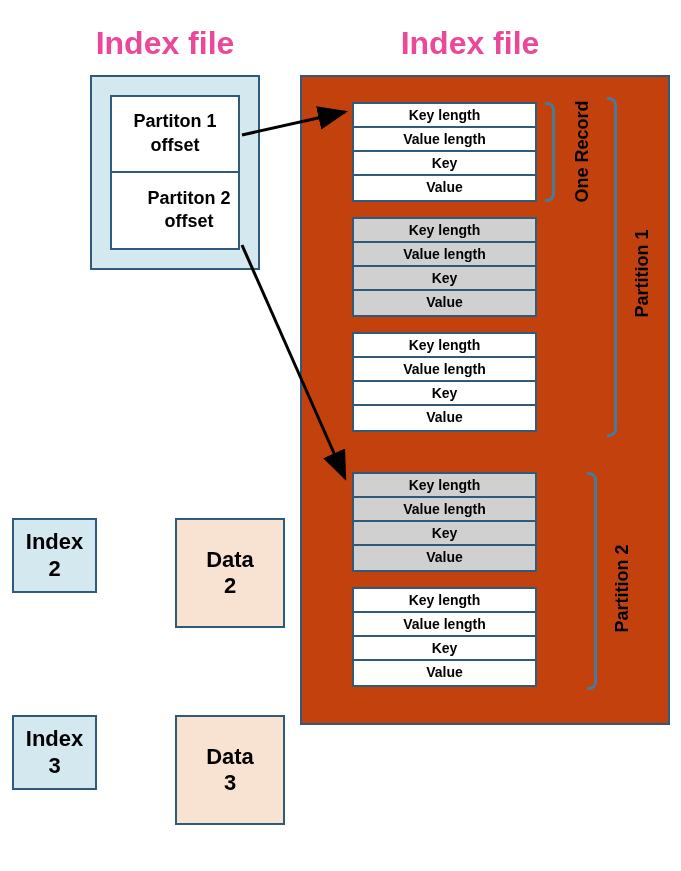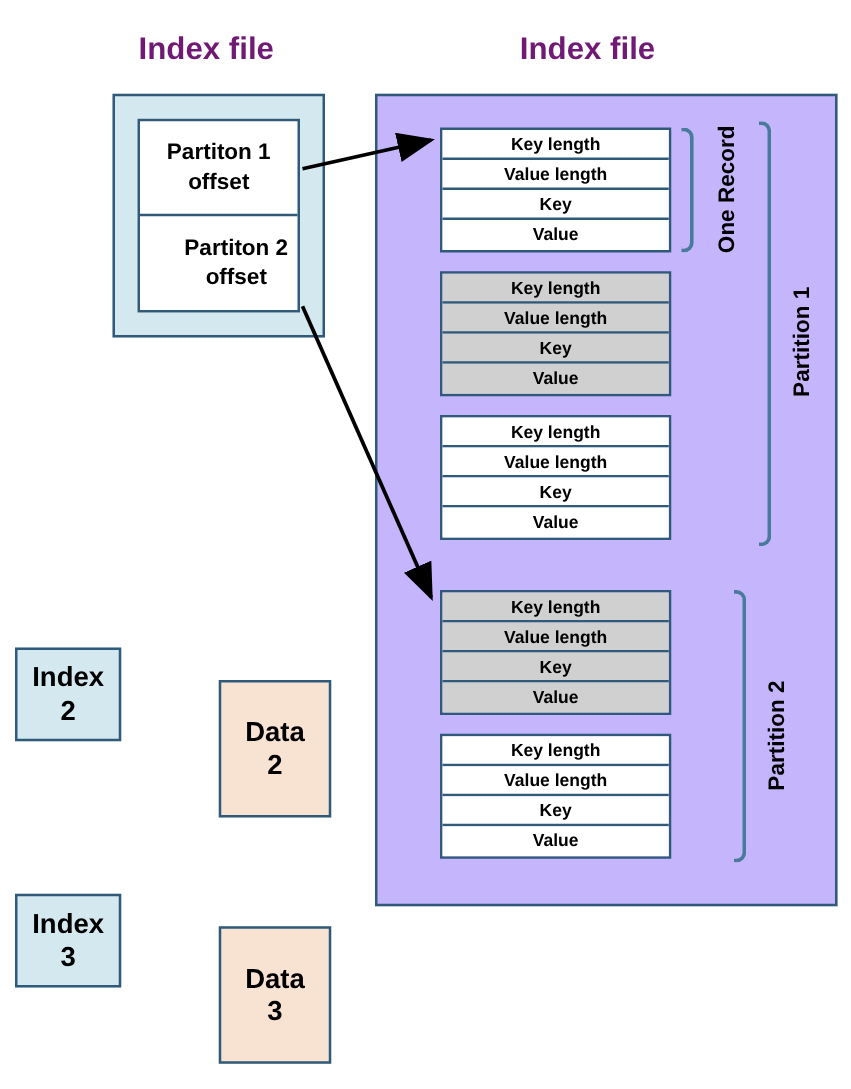--- a/index.html
+++ b/index.html
@@ -5,23 +5,23 @@
     * { box-sizing: border-box; margin: 0; padding: 0; }
     body {
       width: 681px;
       height: 871px;
       position: relative;
       font-family: Arial, sans-serif;
       background: #fff;
     }
     .header-label {
       position: absolute;
-      font-size: 25px;
-      font-weight: bold;
-      color: #701a75;
+      font-size: 32px;
+      font-weight: bold;
+      color: #ec4899;
       text-align: center;
     }
     .index-file-label { left: 95px; top: 25px; width: 140px; }
     .data-file-label { left: 400px; top: 25px; width: 140px; }
 
     .index-box-outer {
       position: absolute;
       left: 90px;
       top: 75px;
       width: 170px;
@@ -51,21 +51,21 @@
       line-height: 1.3;
     }
     .index-cell:last-child { border-bottom: none; margin-left: 14px; }
 
     .data-file-outer {
       position: absolute;
       left: 300px;
       top: 75px;
       width: 370px;
       height: 650px;
-      background: #c4b5fd;
+      background: #c2410c;
       border: 2px solid #2f5a7a;
     }
 
     .record {
       position: absolute;
       left: 50px;
       width: 185px;
       border: 2px solid #2f5a7a;
     }
     .record-row {
@@ -104,21 +104,21 @@
       border: 2px solid #2f5a7a;
       display: flex;
       flex-direction: column;
       align-items: center;
       justify-content: center;
       font-size: 22px;
       font-weight: bold;
       line-height: 1.2;
     }
     .small-index { background: #d4e8ef; width: 85px; height: 75px; }
-    .small-data { background: #f8e3d2; width: 90px; height: 110px; margin-top: 26px; }
+    .small-data { background: #f8e3d2; width: 110px; height: 110px; }
 
     svg.arrows {
       position: absolute;
       left: 0; top: 0;
       width: 681px; height: 871px;
       pointer-events: none;
     }
   </style>
 </head>
 <body>

